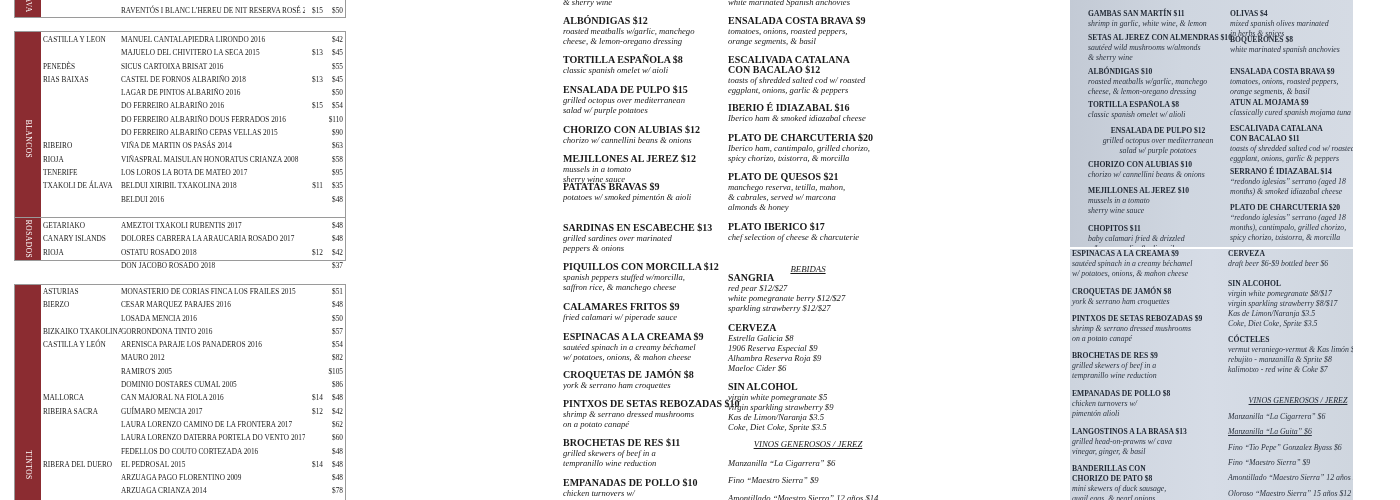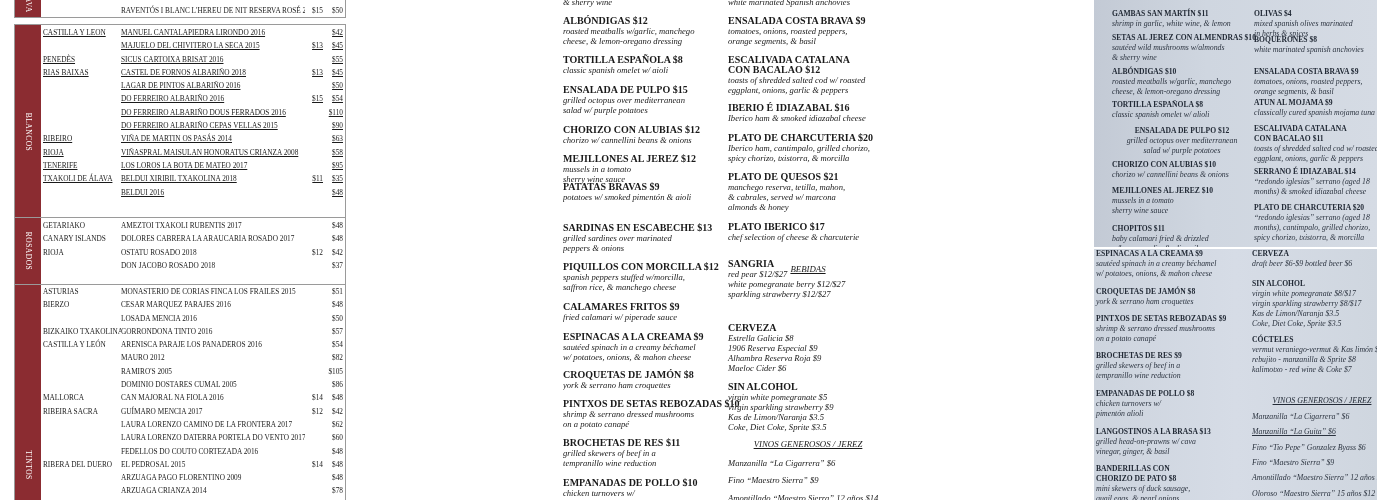--- a/index.html
+++ b/index.html
@@ -36,21 +36,21 @@
   .col { position: absolute; top: 0; }
   .col-a { left: 0; width: 160px; }
   .col-b { left: 165px; width: 170px; }
   .dish { position: absolute; left: 0; width: 100%; }
   .dish-title { font-size: 10px; font-weight: bold; text-transform: uppercase; line-height: 10px; white-space: nowrap; }
   .dish-desc { font-size: 8.6px; font-style: italic; line-height: 10px; white-space: nowrap; }
   .bev-heading { font-size: 8.8px; font-style: italic; text-decoration: underline; text-align: center; text-transform: uppercase; white-space: nowrap; }
   .bev-line { font-size: 8.6px; font-style: italic; line-height: 10px; white-space: nowrap; }
 
   
-  .photo { position: absolute; left: 1094px; width: 283px; overflow: hidden; }
+  .photo { position: absolute; left: 1070px; width: 283px; overflow: hidden; }
   #photo-top { top: 0; height: 247px; background: linear-gradient(90deg, #c3cad5 0%, #cfd6e0 40%, #d5dbe4 100%); }
   #photo-bottom { top: 249px; height: 251px; background: linear-gradient(90deg, #cdd4de 0%, #d6dce6 50%, #cfd6df 100%); }
   .photo .dish-title { font-size: 7.6px; color: #222a36; }
   .photo .dish-desc { font-size: 7.8px; color: #2c3440; }
   .photo .bev-line { font-size: 7.8px; color: #2c3440; }
   .photo .bev-heading { font-size: 8px; color: #222a36; }
 </style>
 </head>
 <body>
 
@@ -63,21 +63,21 @@
     <div class="wine-rows" style="padding-top:4px;">
       <div class="wine-row">
         <span class="region"></span>
         <span class="name">RAVENTÓS I BLANC L'HEREU DE NIT RESERVA ROSÉ 2016</span>
         <span class="glass">$15</span>
         <span class="bottle">$50</span>
       </div>
     </div>
   </div>
 
-  <div class="wine-section" style="top:24px; height:215px;text-decoration:underline;">
+  <div class="wine-section" style="top:31px; height:215px;">
     <div class="wine-band">
         <span>BLANCOS</span>
       </div>
     <div class="wine-rows" id="rows-blancos" style="padding-top:1px;">
         <div class="wine-row">
           <span class="region">CASTILLA Y LEON</span>
           <span class="name">MANUEL CANTALAPIEDRA LIRONDO 2016</span>
           <span class="glass"></span>
           <span class="bottle">$42</span>
         </div>
@@ -149,21 +149,21 @@
         </div>
         <div class="wine-row">
           <span class="region"></span>
           <span class="name">BELDUI 2016</span>
           <span class="glass"></span>
           <span class="bottle">$48</span>
         </div>
       </div>
   </div>
 
-  <div class="wine-section" style="top:217px; height:68px;">
+  <div class="wine-section" style="top:217px; height:44px;">
     <div class="wine-band">
         <span>ROSADOS</span>
       </div>
     <div class="wine-rows" id="rows-rosados" style="padding-top:1px;">
         <div class="wine-row">
           <span class="region">GETARIAKO</span>
           <span class="name">AMEZTOI TXAKOLI RUBENTIS 2017</span>
           <span class="glass"></span>
           <span class="bottle">$48</span>
         </div>
@@ -391,21 +391,21 @@
         <div class="dish-title">PLATO DE QUESOS $21</div>
         <div class="dish-desc">manchego reserva, tetilla, mahon,</div>
         <div class="dish-desc">&amp; cabrales, served w/ marcona</div>
         <div class="dish-desc">almonds &amp; honey</div>
       </div>
       <div class="dish" style="top:222px;">
         <div class="dish-title">PLATO IBERICO $17</div>
         <div class="dish-desc">chef selection of cheese &amp; charcuterie</div>
       </div>
       <div class="bev-heading" style="position:absolute; top:264px; left:0; width:160px;">BEBIDAS</div>
-      <div class="dish" style="top:259px;">
+      <div class="dish" style="top:273px;">
         <div class="dish-title">SANGRIA</div>
         <div class="bev-line">red pear $12/$27</div>
         <div class="bev-line">white pomegranate berry $12/$27</div>
         <div class="bev-line">sparkling strawberry $12/$27</div>
       </div>
       <div class="dish" style="top:323px;">
         <div class="dish-title">CERVEZA</div>
         <div class="bev-line">Estrella Galicia $8</div>
         <div class="bev-line">1906 Reserva Especial $9</div>
         <div class="bev-line">Alhambra Reserva Roja $9</div>

